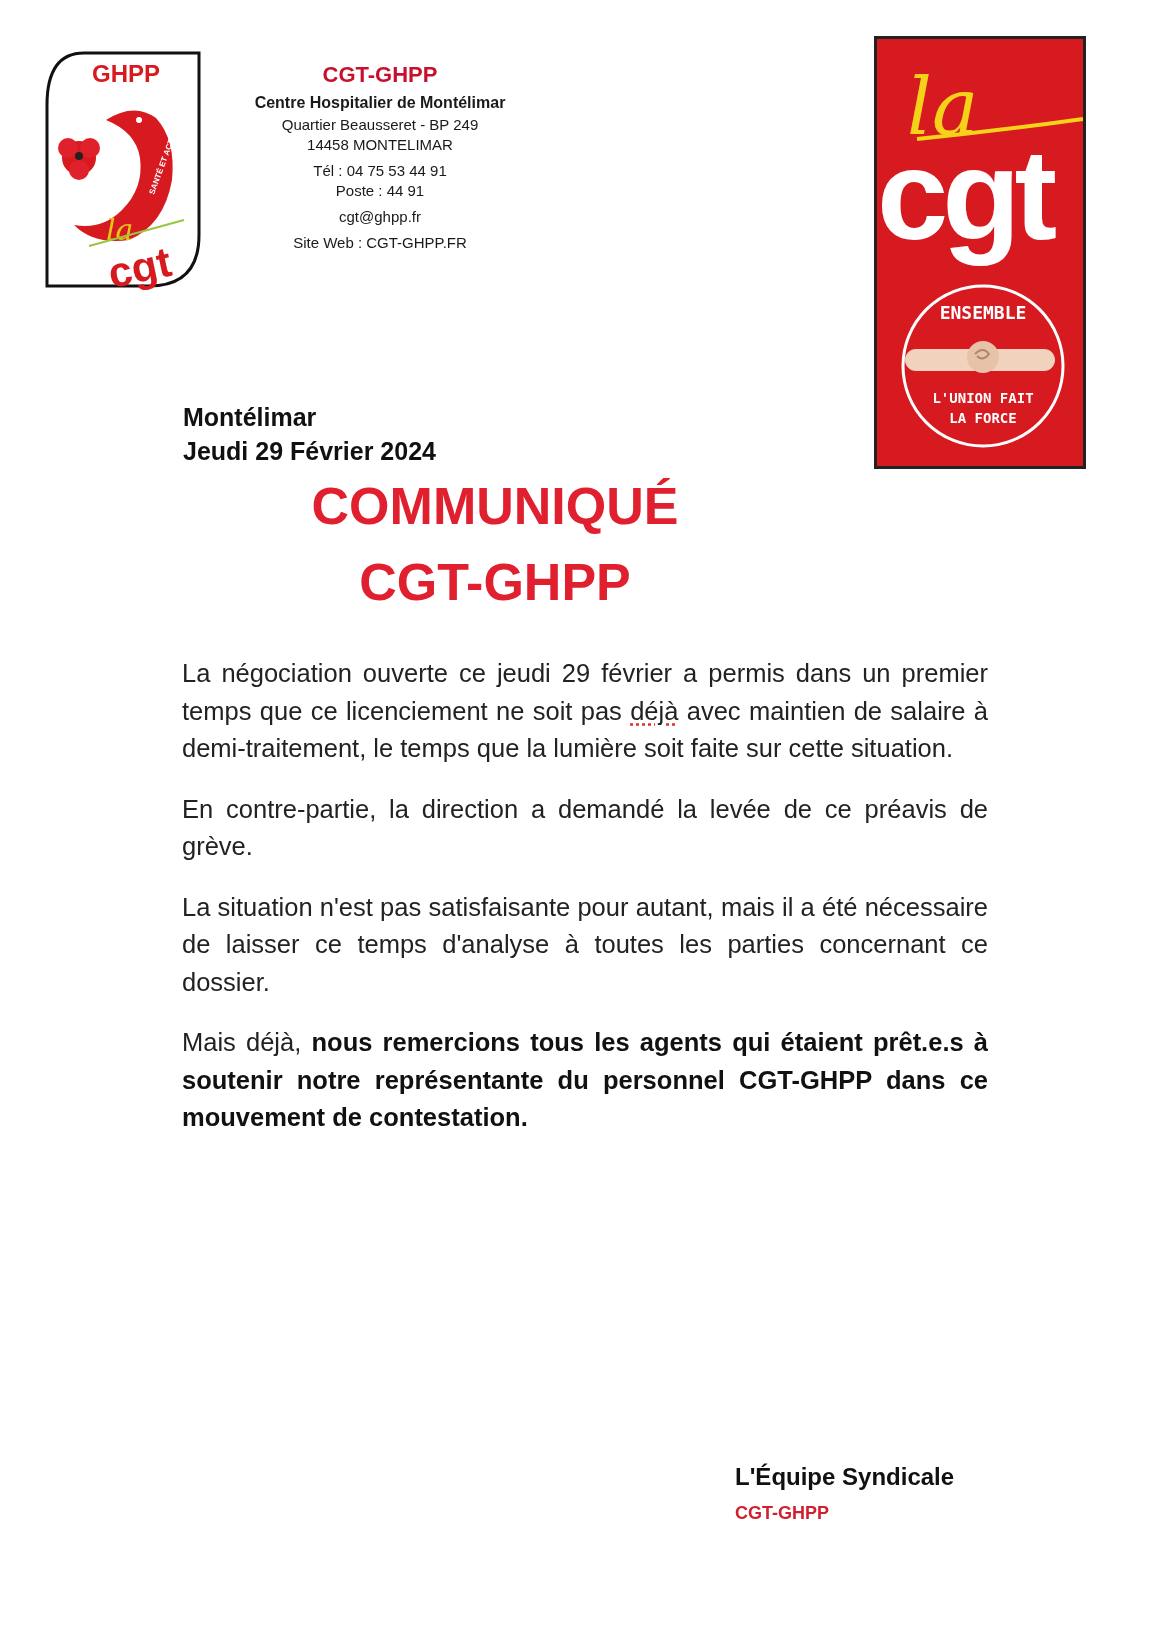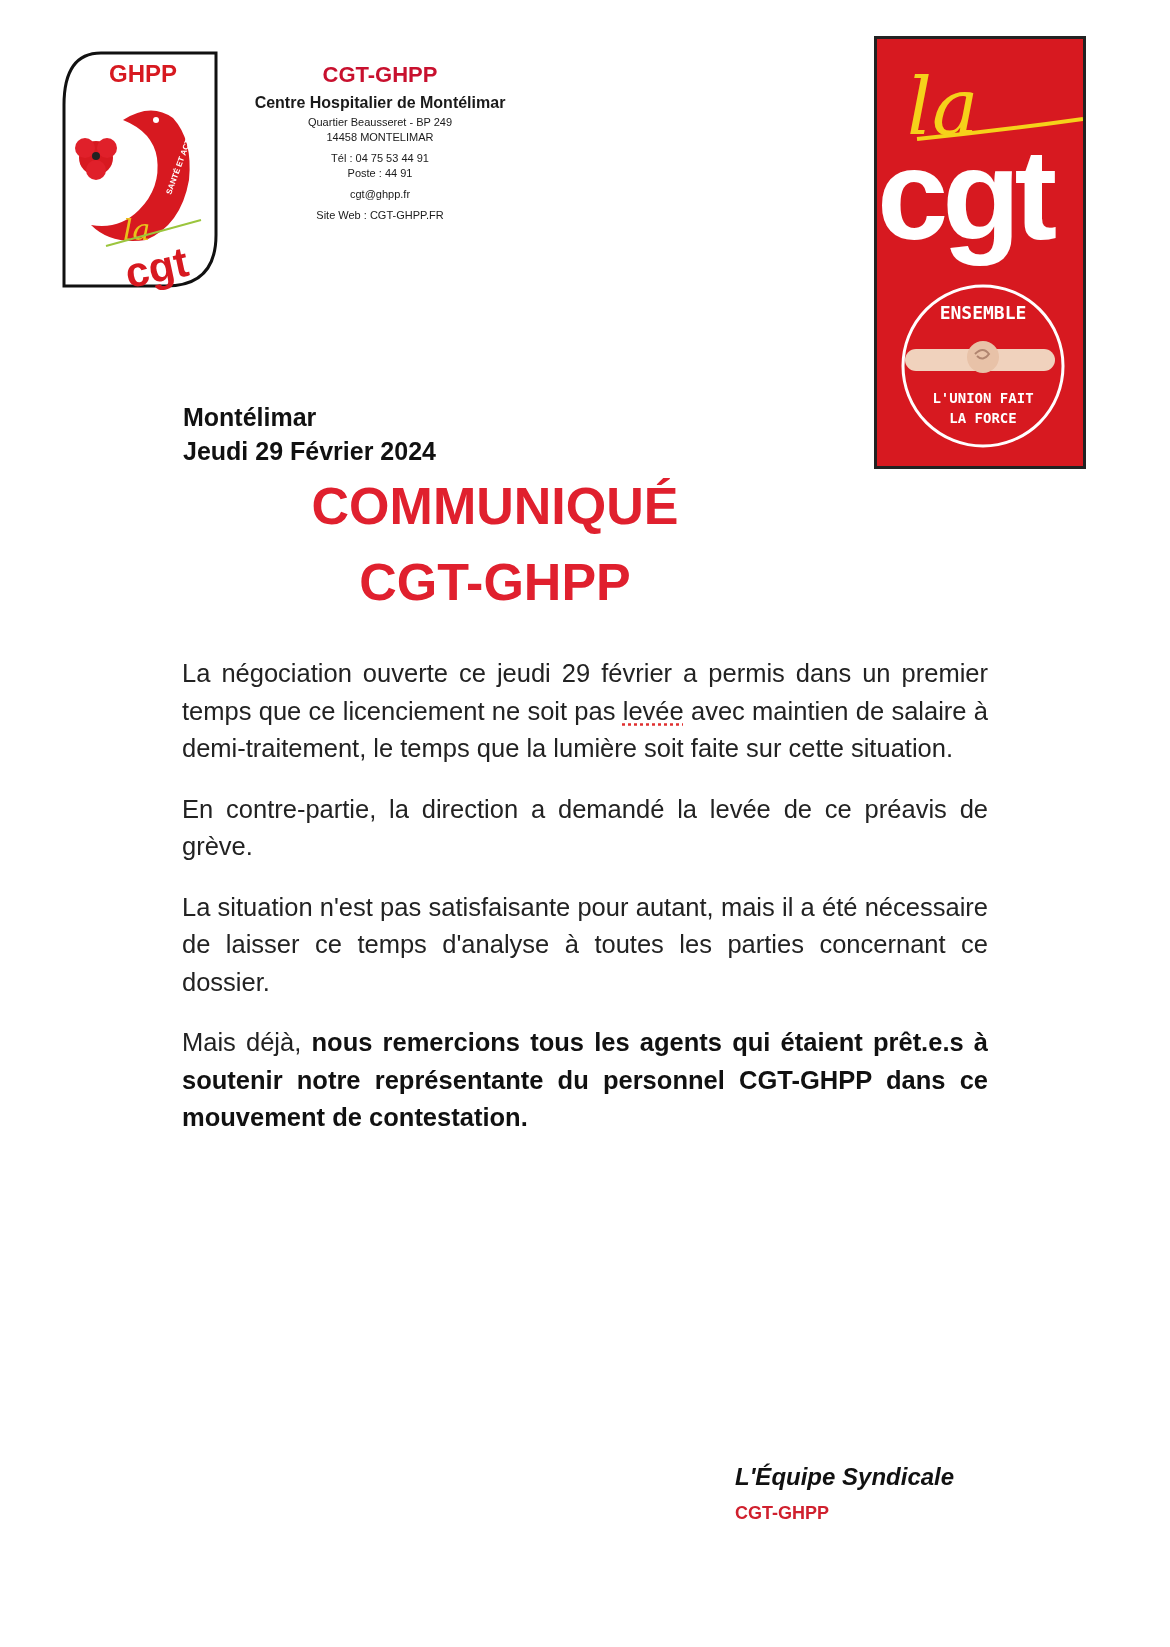--- a/index.html
+++ b/index.html
@@ -1,26 +1,26 @@
 <!DOCTYPE html>
 <html><head>
 <meta charset="utf-8">
 <style>
   html, body { margin: 0; padding: 0; background: #ffffff; }
   body { width: 1170px; height: 1647px; position: relative; overflow: hidden; font-family: "DejaVu Sans", sans-serif; color: #1a1a1a; }
 
   
-  .ghpp-logo { position: absolute; left: 61px; top: 50px; width: 160px; height: 240px; }
+  .ghpp-logo { position: absolute; left: 44px; top: 50px; width: 160px; height: 240px; }
   .ghpp-logo svg { width: 100%; height: 100%; }
 
   
   .contact { position: absolute; left: 230px; top: 62px; width: 300px; text-align: center; font-family: "Liberation Sans", sans-serif; }
   .contact .org { color: #c8102e; font-weight: bold; font-size: 22px; margin-bottom: 6px; }
   .contact .hosp { font-weight: bold; font-size: 16px; margin-bottom: 4px; }
-  .contact .line { font-size: 11px; margin-bottom: 3px; }
+  .contact .line { font-size: 15px; margin-bottom: 3px; }
   .contact .gap { height: 6px; }
   .contact b { font-weight: normal; }
 
   
   .cgt-poster { position: absolute; left: 874px; top: 36px; width: 212px; height: 433px; background: #d71920; border: 3px solid #222; box-sizing: border-box; overflow: hidden; }
   .cgt-poster svg { width: 100%; height: 100%; display: block; }
 
   
   .place-date { position: absolute; left: 183px; top: 376px; font-family: "Liberation Sans", sans-serif; font-weight: bold; font-size: 25px; line-height: 34px; color: #111; margin-top: 24px; }
 
@@ -30,21 +30,21 @@
   
   .body-text { position: absolute; left: 182px; top: 655px; width: 806px; font-family: "Liberation Sans", sans-serif; font-size: 25.5px; line-height: 37.5px; color: #222; }
   .body-text p { margin: 0 0 23px 0; text-align: justify; }
   .body-text p.nomargin { margin-bottom: 0; }
   .body-text sup { font-size: 15px; vertical-align: 9px; line-height: 0; }
   .spell { text-decoration: underline dotted #e03030; text-underline-offset: 4px; }
   .bold { font-weight: bold; color: #111; }
 
   
   .signature { position: absolute; left: 735px; top: 1463px; font-family: "Liberation Sans", sans-serif; }
-  .signature .team { font-style: italic; font-weight: bold; font-size: 24px; color: #111; text-align: center; }
+  .signature .team { font-weight: bold; font-size: 24px; color: #111; text-align: center; }
   .signature .org { font-weight: bold; color: #d0202e; font-size: 18px; margin-top: 12px; }
 </style>
 </head>
 <body>
 
 <div class="ghpp-logo">
   <svg viewBox="0 0 160 240" xmlns="http://www.w3.org/2000/svg">
     <path d="M40 3 H155 V185 Q155 236 105 236 H3 V55 Q3 3 40 3 Z" fill="#fff" stroke="#111" stroke-width="3"></path>
     <text x="82" y="32" text-anchor="middle" font-family="Liberation Sans, sans-serif" font-weight="bold" font-size="24" fill="#d71920">GHPP</text>
 
@@ -101,21 +101,21 @@
   <div>Montélimar</div>
   <div>Jeudi 29 Février 2024</div>
 </div>
 
 <div class="title">
   <div>COMMUNIQUÉ</div>
   <div>CGT-GHPP</div>
 </div>
 
 <div class="body-text">
-  <p><span>La négociation ouverte ce jeudi 29 février a permis dans un premier temps que ce licenciement ne soit pas </span><span class="spell">levée</span><span> avec maintien de salaire à demi-traitement, le temps que la lumière soit faite sur cette situation.</span></p>
+  <p><span>La négociation ouverte ce jeudi 29 février a permis dans un premier temps que ce licenciement ne soit pas </span><span class="spell">déjà</span><span> avec maintien de salaire à demi-traitement, le temps que la lumière soit faite sur cette situation.</span></p>
   <p>En contre-partie, la direction a demandé la levée de ce préavis de grève.</p>
   <p>La situation n'est pas satisfaisante pour autant, mais il a été nécessaire de laisser ce temps d'analyse à toutes les parties concernant ce dossier.</p>
   <p><span>Mais déjà, </span><span class="bold">nous remercions tous les agents qui étaient prêt.e.s à soutenir notre représentante du personnel CGT-GHPP dans ce mouvement de contestation.</span></p>
 </div>
 
 <div class="signature">
   <div class="team">L'Équipe Syndicale</div>
   <div class="org">CGT-GHPP</div>
 </div>
 

